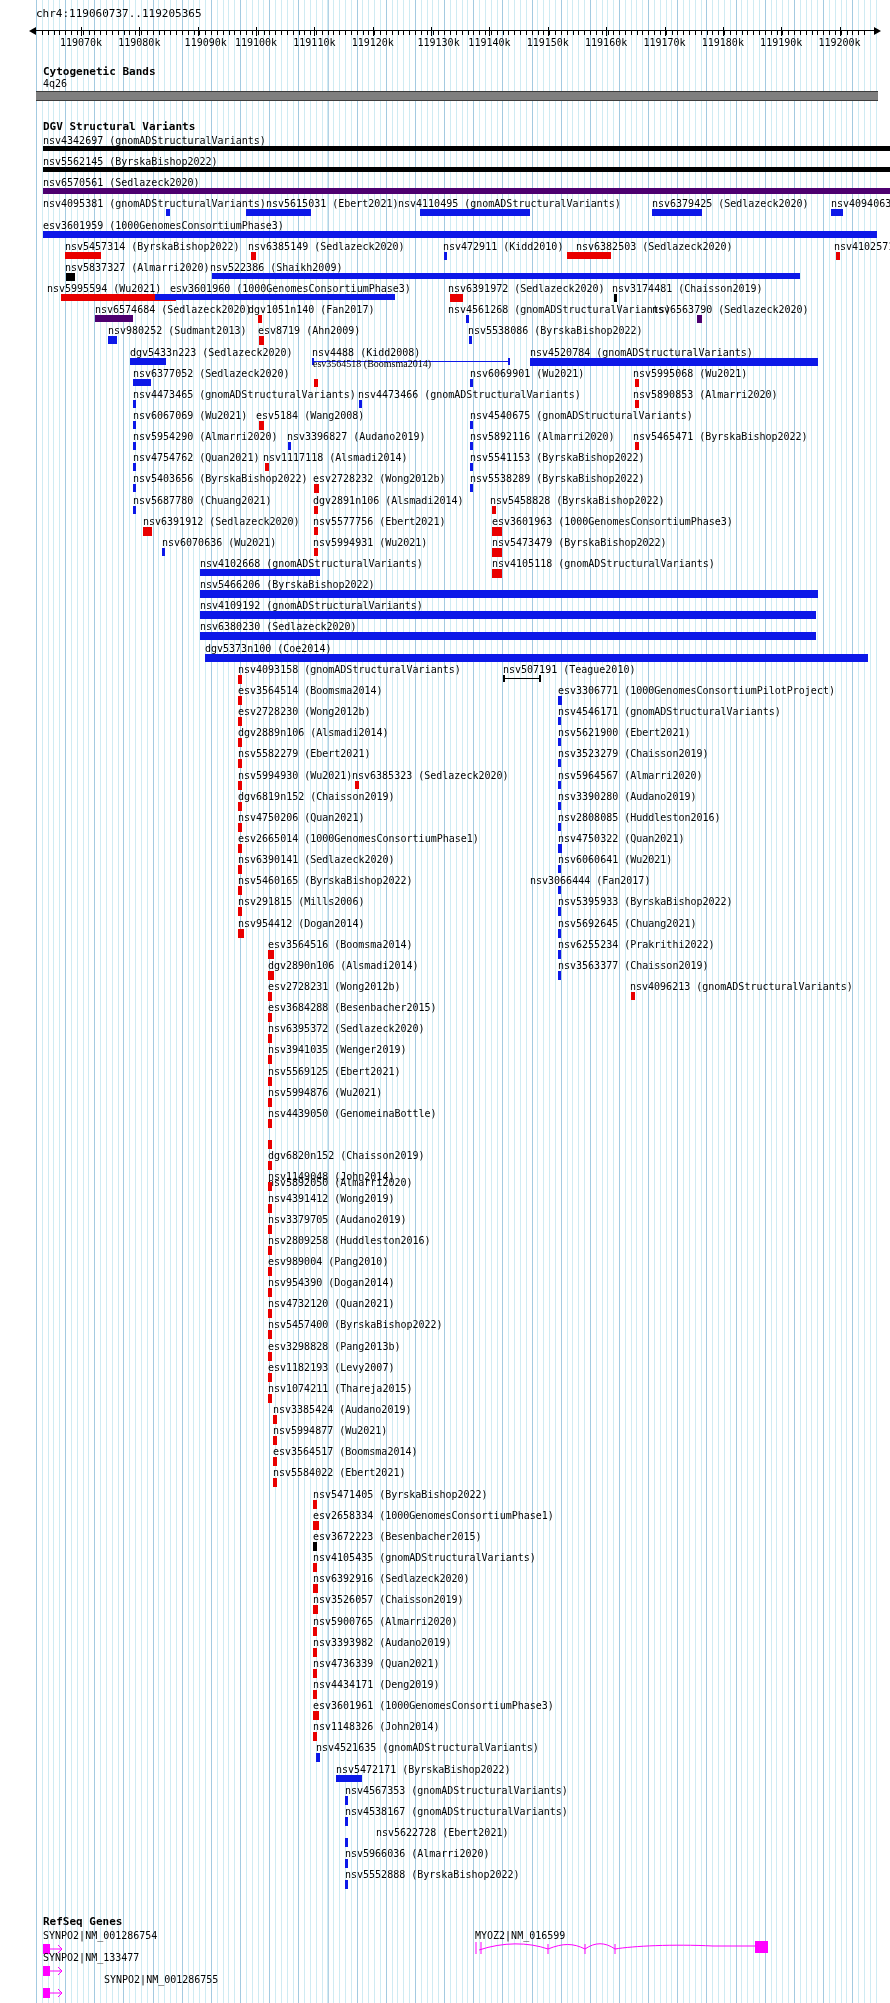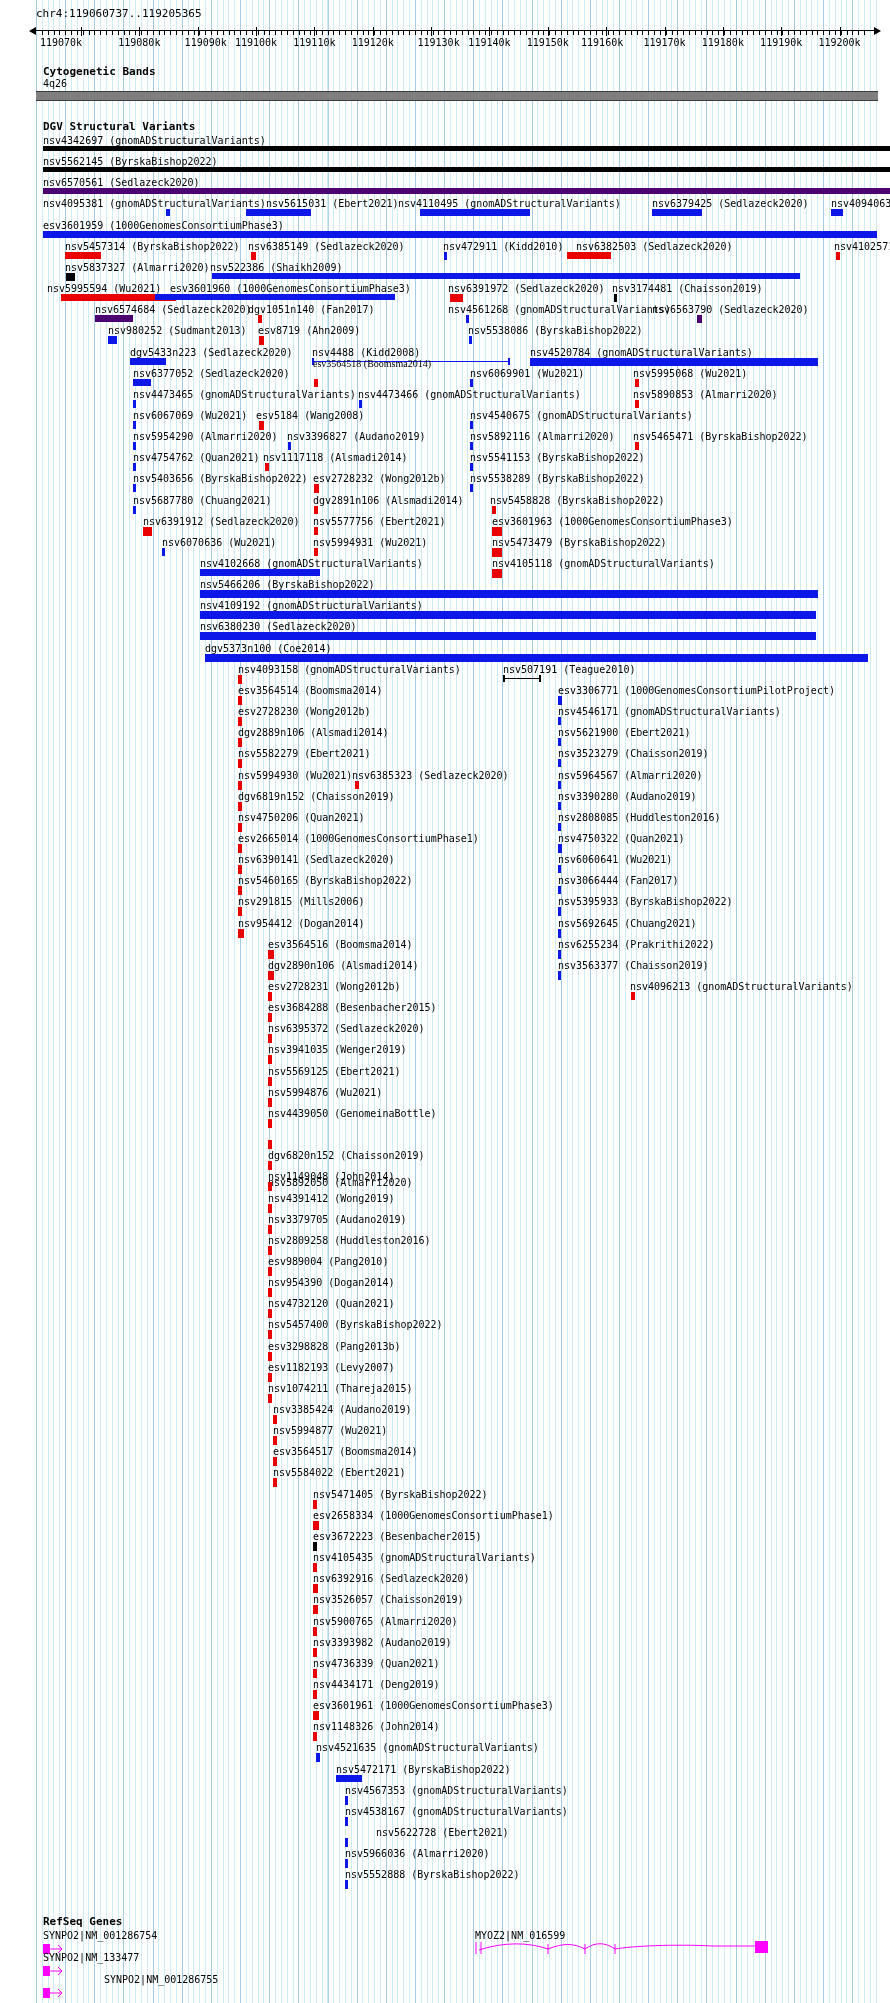--- a/index.html
+++ b/index.html
@@ -37,39 +37,39 @@
   <div class="ruler-line"></div>
   <div class="ruler-minor"></div>
   <div class="arrow-left"></div>
   <div class="arrow-right"></div>
   <div class="sec-header" style="top:66px">Cytogenetic Bands</div>
   <div class="lbl" style="left:43px;top:78px">4q26</div>
   <div class="cytoband-bar"></div>
   <div class="sec-header" style="top:121px">DGV Structural Variants</div>
   <div class="sec-header" style="top:1916px">RefSeq Genes</div>
 <div class="majtick" style="left: 81px; top: 27px; width: 1px; height: 9px;"></div>
-    <div class="rlabel" style="left: 40px; top: 37px; width: 40px;">119070k</div>
+    <div class="rlabel" style="left: 55px; top: 37px; width: 52px;">119070k</div>
     <div class="majtick" style="left: 139.35px; top: 27px; width: 1px; height: 9px;"></div>
     <div class="rlabel" style="left: 113.35px; top: 37px; width: 52px;">119080k</div>
     <div class="majtick" style="left: 197.7px; top: 27px; width: 1px; height: 9px;"></div>
     <div class="rlabel" style="left: 171.7px; top: 37px; width: 68px;">119090k</div>
     <div class="majtick" style="left: 256.05px; top: 27px; width: 1px; height: 9px;"></div>
     <div class="rlabel" style="left: 230.05px; top: 37px; width: 52px;">119100k</div>
     <div class="majtick" style="left: 314.4px; top: 27px; width: 1px; height: 9px;"></div>
     <div class="rlabel" style="left: 288.4px; top: 37px; width: 52px;">119110k</div>
     <div class="majtick" style="left: 372.75px; top: 27px; width: 1px; height: 9px;"></div>
     <div class="rlabel" style="left: 346.75px; top: 37px; width: 52px;">119120k</div>
     <div class="majtick" style="left: 431.1px; top: 27px; width: 1px; height: 9px;"></div>
     <div class="rlabel" style="left: 405.1px; top: 37px; width: 67px;">119130k</div>
     <div class="majtick" style="left: 489.45px; top: 27px; width: 1px; height: 9px;"></div>
     <div class="rlabel" style="left: 463.45px; top: 37px; width: 52px;">119140k</div>
     <div class="majtick" style="left: 547.8px; top: 27px; width: 1px; height: 9px;"></div>
     <div class="rlabel" style="left: 521.8px; top: 37px; width: 52px;">119150k</div>
     <div class="majtick" style="left: 606.15px; top: 27px; width: 1px; height: 9px;"></div>
-    <div class="rlabel" style="left: 580.15px; top: 37px; width: 44px;">119160k</div>
+    <div class="rlabel" style="left: 580.15px; top: 37px; width: 52px;">119160k</div>
     <div class="majtick" style="left: 664.5px; top: 27px; width: 1px; height: 9px;"></div>
     <div class="rlabel" style="left: 638.5px; top: 37px; width: 52px;">119170k</div>
     <div class="majtick" style="left: 722.85px; top: 27px; width: 1px; height: 9px;"></div>
     <div class="rlabel" style="left: 696.85px; top: 37px; width: 52px;">119180k</div>
     <div class="majtick" style="left: 781.2px; top: 27px; width: 1px; height: 9px;"></div>
     <div class="rlabel" style="left: 755.2px; top: 37px; width: 52px;">119190k</div>
     <div class="majtick" style="left: 839.55px; top: 27px; width: 1px; height: 9px;"></div>
     <div class="rlabel" style="left: 813.55px; top: 37px; width: 52px;">119200k</div>
     <div class="lbl" style="left: 43px; top: 135px;">nsv4342697 (gnomADStructuralVariants)</div>
     <div class="bar" style="left: 43px; top: 146px; width: 847px; height: 5px; background: rgb(0, 0, 0);"></div>
@@ -238,21 +238,21 @@
     <div class="lbl" style="left: 238px; top: 833px;">esv2665014 (1000GenomesConsortiumPhase1)</div>
     <div class="bar" style="left: 238px; top: 844px; width: 4px; height: 9px; background: rgb(233, 0, 0);"></div>
     <div class="lbl" style="left: 558px; top: 833px;">nsv4750322 (Quan2021)</div>
     <div class="bar" style="left: 558px; top: 844px; width: 4px; height: 9px; background: rgb(13, 24, 232);"></div>
     <div class="lbl" style="left: 238px; top: 854px;">nsv6390141 (Sedlazeck2020)</div>
     <div class="bar" style="left: 238px; top: 865px; width: 4px; height: 9px; background: rgb(233, 0, 0);"></div>
     <div class="lbl" style="left: 558px; top: 854px;">nsv6060641 (Wu2021)</div>
     <div class="bar" style="left: 558px; top: 865px; width: 3px; height: 8px; background: rgb(13, 24, 232);"></div>
     <div class="lbl" style="left: 238px; top: 875px;">nsv5460165 (ByrskaBishop2022)</div>
     <div class="bar" style="left: 238px; top: 886px; width: 4px; height: 9px; background: rgb(233, 0, 0);"></div>
-    <div class="lbl" style="left: 558px; top: 875px; text-align: center;">nsv3066444 (Fan2017)</div>
+    <div class="lbl" style="left: 530px; top: 875px; text-align: center;">nsv3066444 (Fan2017)</div>
     <div class="bar" style="left: 558px; top: 886px; width: 3px; height: 8px; background: rgb(13, 24, 232);"></div>
     <div class="lbl" style="left: 238px; top: 896px;">nsv291815 (Mills2006)</div>
     <div class="bar" style="left: 238px; top: 907px; width: 4px; height: 9px; background: rgb(233, 0, 0);"></div>
     <div class="lbl" style="left: 558px; top: 896px;">nsv5395933 (ByrskaBishop2022)</div>
     <div class="bar" style="left: 558px; top: 907px; width: 3px; height: 9px; background: rgb(13, 24, 232);"></div>
     <div class="lbl" style="left: 238px; top: 918px;">nsv954412 (Dogan2014)</div>
     <div class="bar" style="left: 238px; top: 929px; width: 6px; height: 9px; background: rgb(233, 0, 0);"></div>
     <div class="lbl" style="left: 558px; top: 918px;">nsv5692645 (Chuang2021)</div>
     <div class="bar" style="left: 558px; top: 929px; width: 3px; height: 9px; background: rgb(13, 24, 232);"></div>
     <div class="lbl" style="left: 268px; top: 939px;">esv3564516 (Boomsma2014)</div>

